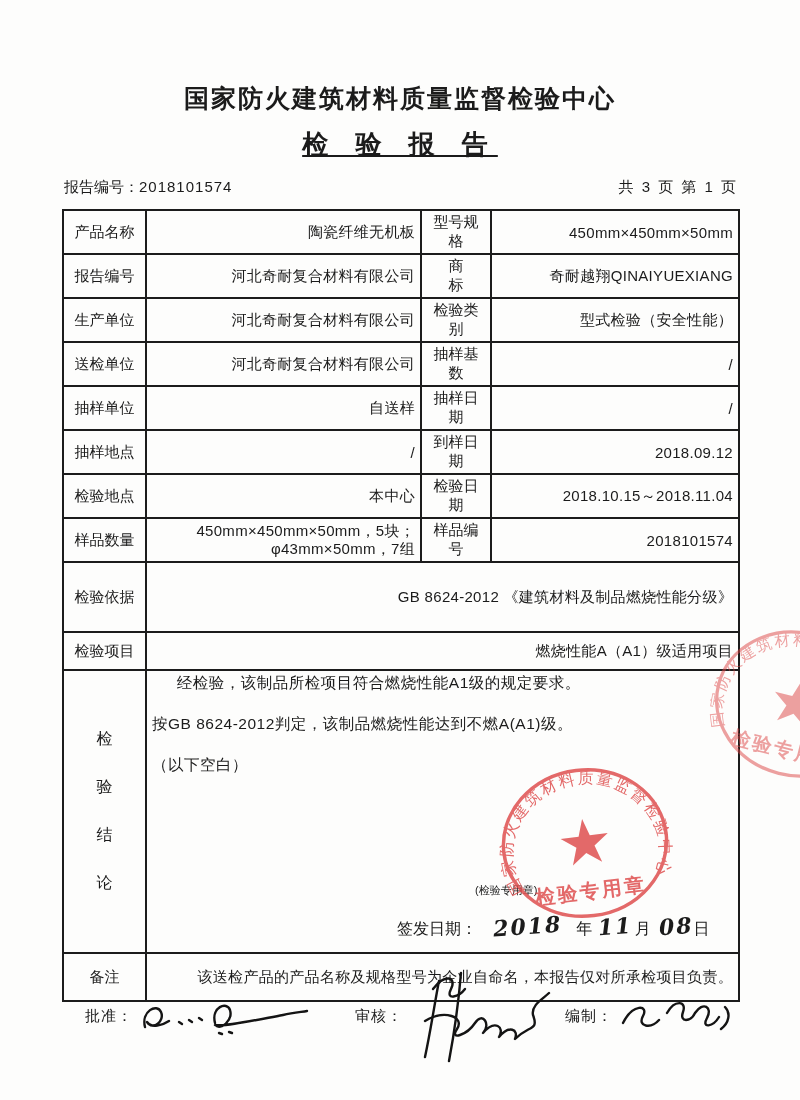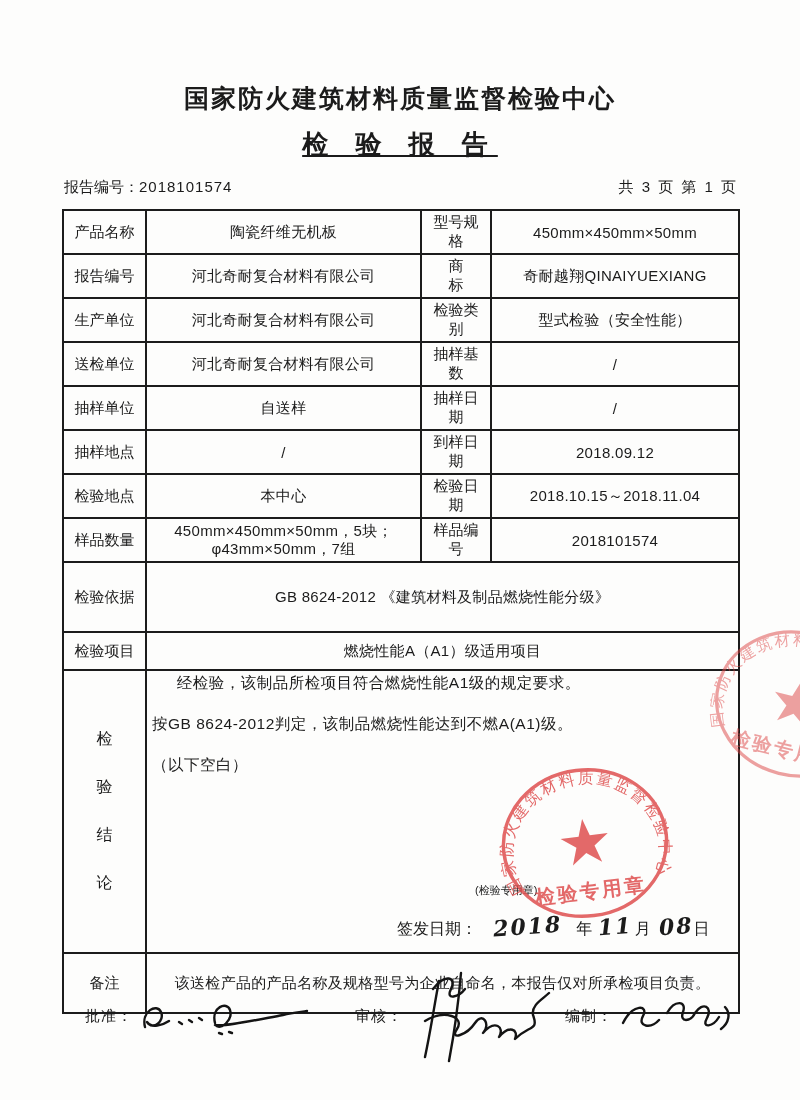--- a/index.html
+++ b/index.html
@@ -28,21 +28,21 @@
   
   table.report {
     position:absolute; left:62px; top:209px; width:676px;
     border-collapse:collapse; table-layout:fixed;
   }
   table.report th, table.report td {
     border:2px solid #1c1c1c; font-size:15px; font-weight:normal;
     padding:2px 5px; overflow:visible;
   }
   th.lbl { text-align:center; padding:2px 2px; }
-  td.val { text-align:center; padding-left:7px; letter-spacing:0.3px; }
+  td.val { text-align:right; padding-left:7px; letter-spacing:0.3px; }
   td.wrap2 { line-height:18px; font-size:14.5px; padding:1px 4px 1px 6px; }
   .concl-label {
     display:flex; flex-direction:column; align-items:center; justify-content:center;
     gap:27px; height:100%; font-size:16px;
   }
   td.concl-content { position:relative; vertical-align:top; padding:20px 10px 0 14px; }
   .concl-content p { font-size:15.5px; line-height:20px; margin:0 0 21px 0; letter-spacing:0.5px; }
   .concl-content p.indent { text-indent:1.6em; }
   .seal-note { position:absolute; left:328px; top:212px; font-size:11px; }
   .issue-line { position:absolute; left:250px; top:242px; font-size:16px; white-space:nowrap; }
@@ -162,21 +162,21 @@
       <td class="concl-content" colspan="3">
         <p class="indent">经检验，该制品所检项目符合燃烧性能A1级的规定要求。</p>
         <p>按GB 8624-2012判定，该制品燃烧性能达到不燃A(A1)级。</p>
         <p>（以下空白）</p>
         <div class="seal-note">(检验专用章)</div>
         <div class="issue-line">
           <span>签发日期：</span><span class="hw year">2018</span><span>年</span><span class="hw mon">11</span><span>月</span><span class="hw day">08</span><span>日</span>
         </div>
       </td>
     </tr>
-    <tr style="height:60px">
+    <tr style="height:48px">
       <th class="lbl">备注</th>
       <td class="val" colspan="3">该送检产品的产品名称及规格型号为企业自命名，本报告仅对所承检项目负责。</td>
     </tr>
   </tbody>
     </table>
 
   <svg class="stamp-main" viewBox="0 0 200 200">
     <ellipse cx="100" cy="100" rx="95" ry="85" fill="none" stroke-width="4" stroke="#dd4545"></ellipse>
     <path id="ringPath1" d="M 24,148 A 86,80 0 1 1 176,148" fill="none"></path>
     <text font-size="18.5" letter-spacing="2.5" fill="#dd4545">

